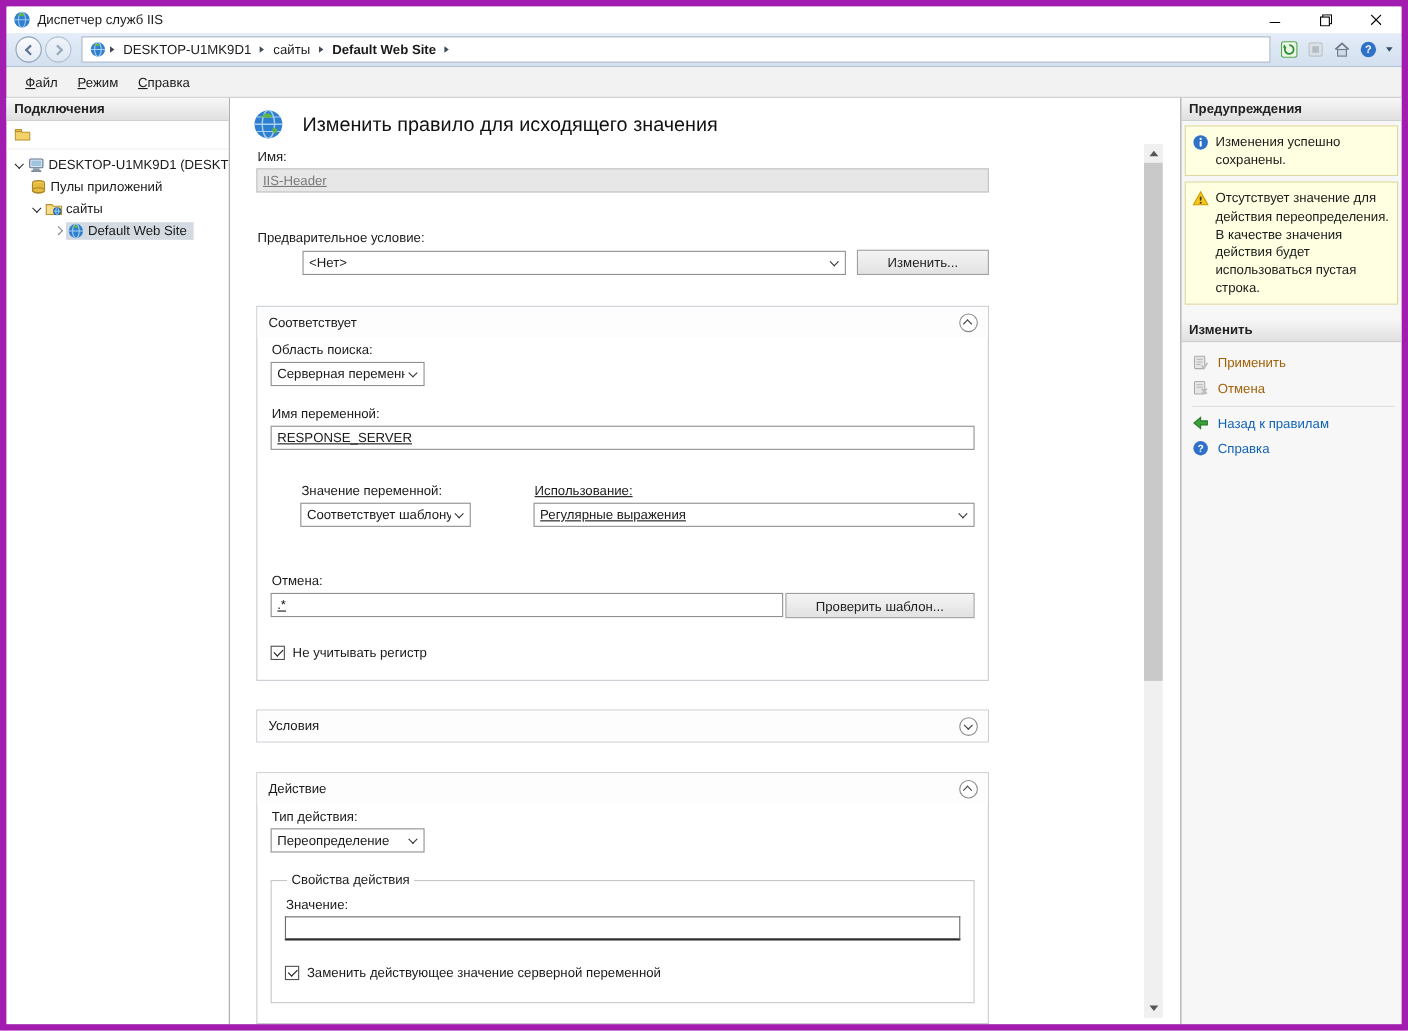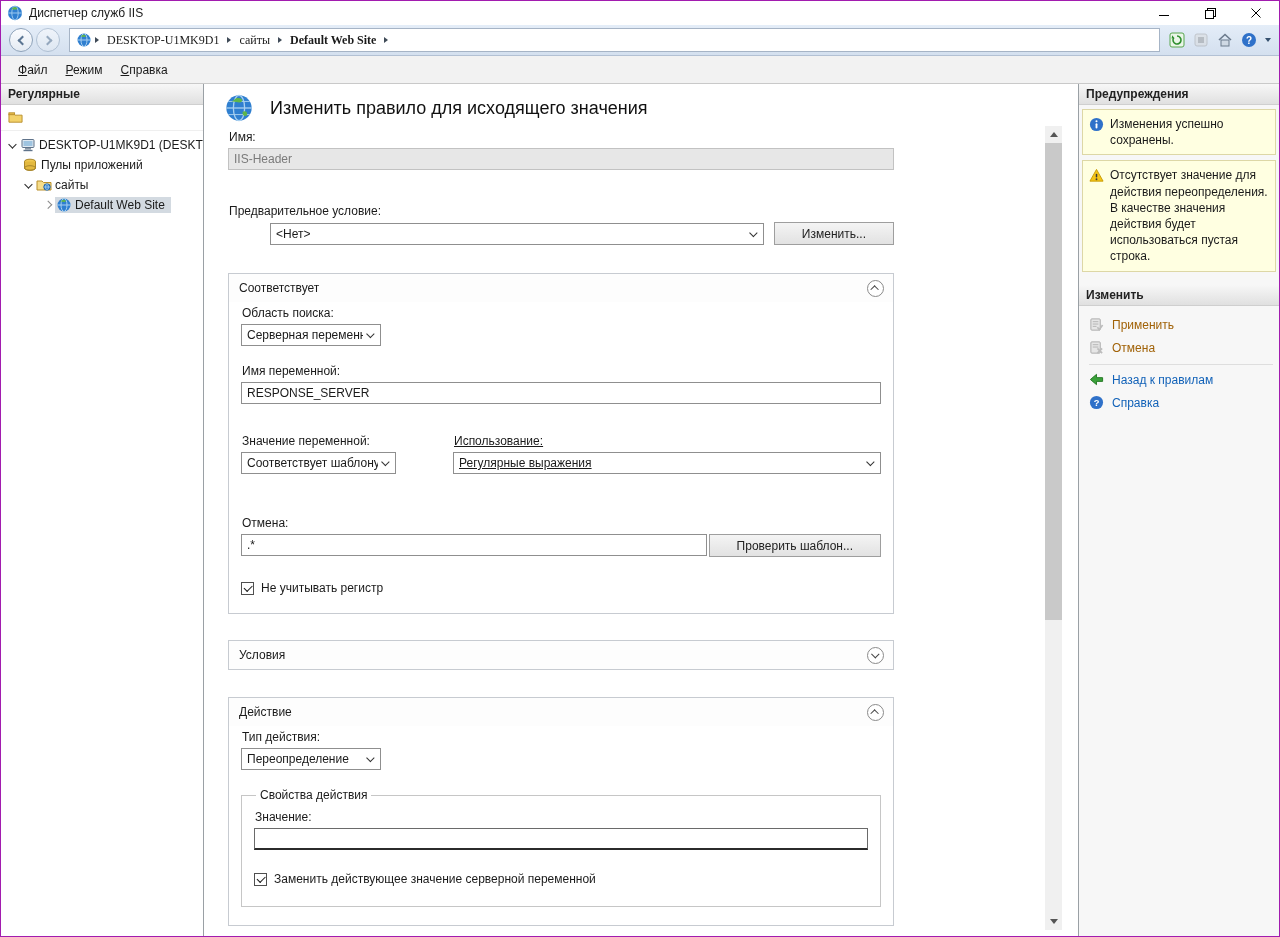--- a/index.html
+++ b/index.html
@@ -1,38 +1,38 @@
 <!DOCTYPE html>
 <html><head>
 <meta charset="utf-8">
 <style>
   * { margin:0; padding:0; box-sizing:border-box; }
   html,body { width:1280px; height:937px; }
   body {
     font-family:"Liberation Sans", sans-serif;
     font-size:12px; color:#1a1a1a; background:#f0f0f0; overflow:hidden;
   }
-  .window { width:1280px; height:937px; display:flex; flex-direction:column; border:1px solid #a21caf; background:#f0f0f0;justify-content:center; }
+  .window { width:1280px; height:937px; display:flex; flex-direction:column; border:6px solid #a21caf; background:#f0f0f0;justify-content:center; }
 
   
   .titlebar { height:24px; background:#ffffff; display:flex; align-items:center; padding-left:6px; flex:0 0 auto; }
   .app-icon { width:16px; height:16px; display:inline-flex; }
   .win-title { margin-left:6px; font-size:12px; color:#1a1a1a; }
   .win-controls { margin-left:auto; display:flex; height:100%; }
   .win-btn { width:46px; height:100%; display:flex; align-items:center; justify-content:center; }
 
   
   .addressbar { height:31px; background:linear-gradient(#e4edf8,#d4e0ef); border-bottom:1px solid #b3c1d4; display:flex; align-items:center; padding:0 8px; flex:0 0 auto; }
   .nav-btn { width:24px; height:24px; border-radius:50%; border:1px solid #8fa3ba; background:linear-gradient(#fbfcfe,#e4ebf3); display:flex; align-items:center; justify-content:center; margin-right:3px; }
   .nav-btn.disabled { opacity:.55; }
   .arrow-glyph { width:7px; height:7px; border-left:2px solid #5c7693; border-bottom:2px solid #5c7693; }
   .arrow-left { transform:rotate(45deg); margin-left:2px; }
   .arrow-right { transform:rotate(-135deg); margin-right:2px; }
   .breadcrumb-box { flex:1; height:24px; background:#ffffff; border:1px solid #a6b4c6; margin:0 8px 0 6px; display:flex; align-items:center; padding:0 6px; overflow:hidden; white-space:nowrap; }
-  .crumb { padding:0 5px;font-family:Liberation Serif, serif; }
+  .crumb { padding:0 5px; }
   .crumb.current { font-weight:bold; }
   .crumb-sep { width:0; height:0; border-left:4px solid #3f4a57; border-top:3.5px solid transparent; border-bottom:3.5px solid transparent; margin:0 3px; flex:0 0 auto; }
   .bar-icons { display:flex; align-items:center; gap:7px; }
   .bar-icon { width:17px; height:17px; display:inline-flex; align-items:center; justify-content:center; }
   .bar-icon.dim { opacity:.45; }
   .tiny-caret { width:0; height:0; border-top:4px solid #35506e; border-left:3.5px solid transparent; border-right:3.5px solid transparent; margin-left:1px; }
 
   
   .menubar { height:28px; background:#f2f2f2; border-bottom:1px solid #c9c9c9; display:flex; align-items:center; padding-left:8px; flex:0 0 auto; }
   .menu-item { display:inline-block; padding:5px 9px; }
@@ -57,21 +57,21 @@
 
   
   .main { flex:1; background:#ffffff; position:relative; overflow:hidden; border-right:1px solid #9aa0a5; }
   .page-title-row { display:flex; align-items:center; gap:16px; padding:8px 0 0 20px; height:40px; }
   .page-globe { width:30px; height:30px; flex:0 0 auto; }
   .page-title { font-size:18px; color:#111; }
   .form { margin-left:24px; width:666px; }
   .flabel { display:block; margin:0 0 4px 1px; }
   .mt-name { margin-top:6px; }
   .mt-precond { margin-top:34px; }
-  .tinput { height:22px; width:100%; border:1px solid #8f8f8f; padding:0 5px; font:inherit; color:#1a1a1a; background:#fff; display:block; }
+  .tinput { height:22px; width:100%; border:1px solid #8f8f8f; padding:0 5px; font:inherit; color:#1a1a1a; background:#fff; display:block;text-decoration:underline; }
   .tinput:disabled { background:#e7e7e7; color:#7a7a7a; border-color:#c2c2c2; }
   .selectbox { height:22px; border:1px solid #8f8f8f; background:#fff; display:flex; align-items:center; padding:0 2px 0 5px; cursor:default; }
   .sel-text { flex:1; overflow:hidden; white-space:nowrap; }
   .sel-arrow { width:15px; flex:0 0 auto; display:flex; align-items:center; justify-content:center; }
   .sel-chev { width:5.5px; height:5.5px; border-left:1.6px solid #333; border-bottom:1.6px solid #333; transform:rotate(-45deg) translateY(-1px); }
   .btn { height:23px; background:linear-gradient(#f4f4f4,#e2e2e2); border:1px solid #9e9e9e; padding:0 27px; font:inherit; color:#222; }
   .row { display:flex; align-items:center; }
   .precond-row { margin-top:4px; }
   .precond-select { width:578px;margin-left:42px; }
   .precond-row .btn { margin-left:10px; }
@@ -83,21 +83,21 @@
   .section-title { flex:1; }
   .chev-circle { width:17px; height:17px; border:1px solid #8a8a8a; border-radius:50%; background:#fff; display:flex; align-items:center; justify-content:center; }
   .cc-glyph { width:6px; height:6px; }
   .cc-up { border-left:1.6px solid #444; border-top:1.6px solid #444; transform:rotate(45deg) translateY(2px); }
   .cc-down { border-left:1.6px solid #444; border-bottom:1.6px solid #444; transform:rotate(-45deg) translateY(-1px); }
   .section-body { padding:4px 12px 18px; }
 
   .mt-varname { margin-top:18px; }
   .scope-select { width:140px; }
   .twocol { display:flex; margin-top:30px; }
-  .col-left { width:212px; flex:0 0 auto; }
+  .col-left { width:212px; flex:0 0 auto;margin-left:27px; }
   .col-right { flex:1;text-decoration:underline; }
   .varvalue-select { width:155px; }
   .mt-pattern { margin-top:42px; }
   .pattern-row { display:flex; }
   .pattern-row .tinput { flex:1; width:auto; }
   .pattern-row .btn { flex:0 0 auto; margin-left:2px; }
   .checkrow { display:flex; align-items:center; margin-top:24px; }
   .checkbox { width:13px; height:13px; border:1px solid #4f4f4f; background:#fff; position:relative; flex:0 0 auto; margin-right:7px; }
   .checkbox.checked::after { content:""; position:absolute; left:2px; top:2.5px; width:7px; height:3.5px; border-left:1.8px solid #1a1a1a; border-bottom:1.8px solid #1a1a1a; transform:rotate(-45deg); }
 
@@ -223,21 +223,21 @@
 
   <div class="menubar">
     <span class="menu-item">Файл</span>
     <span class="menu-item">Режим</span>
     <span class="menu-item">Справка</span>
   </div>
 
   <div class="content-row">
 
     <div class="left-panel">
-      <div class="panel-header">Регулярные</div>
+      <div class="panel-header">Подключения</div>
       <div class="conn-toolbar">
         <span class="ticon">
           <svg viewBox="0 0 16 16" width="15" height="15">
               <path d="M1 4 L6 4 L7.5 5.5 L15 5.5 L15 13 L1 13 Z" fill="#f3d26a" stroke="#b98f2d"></path>
               <rect x="1" y="3" width="6" height="2" fill="#e9bf4a" stroke="#b98f2d"></rect>
             </svg>
         </span>
       </div>
       <div class="tree">
         <div class="tree-row" style="padding-left:4px">

